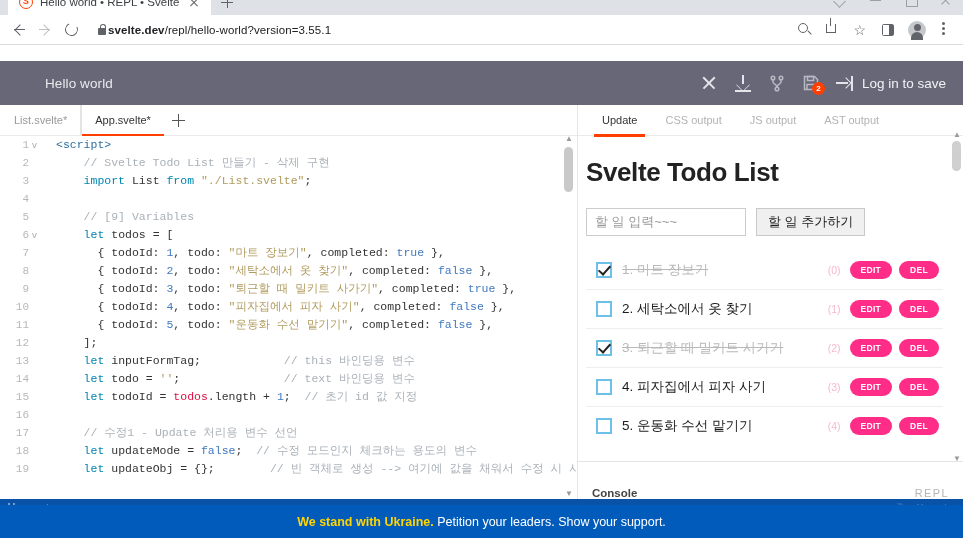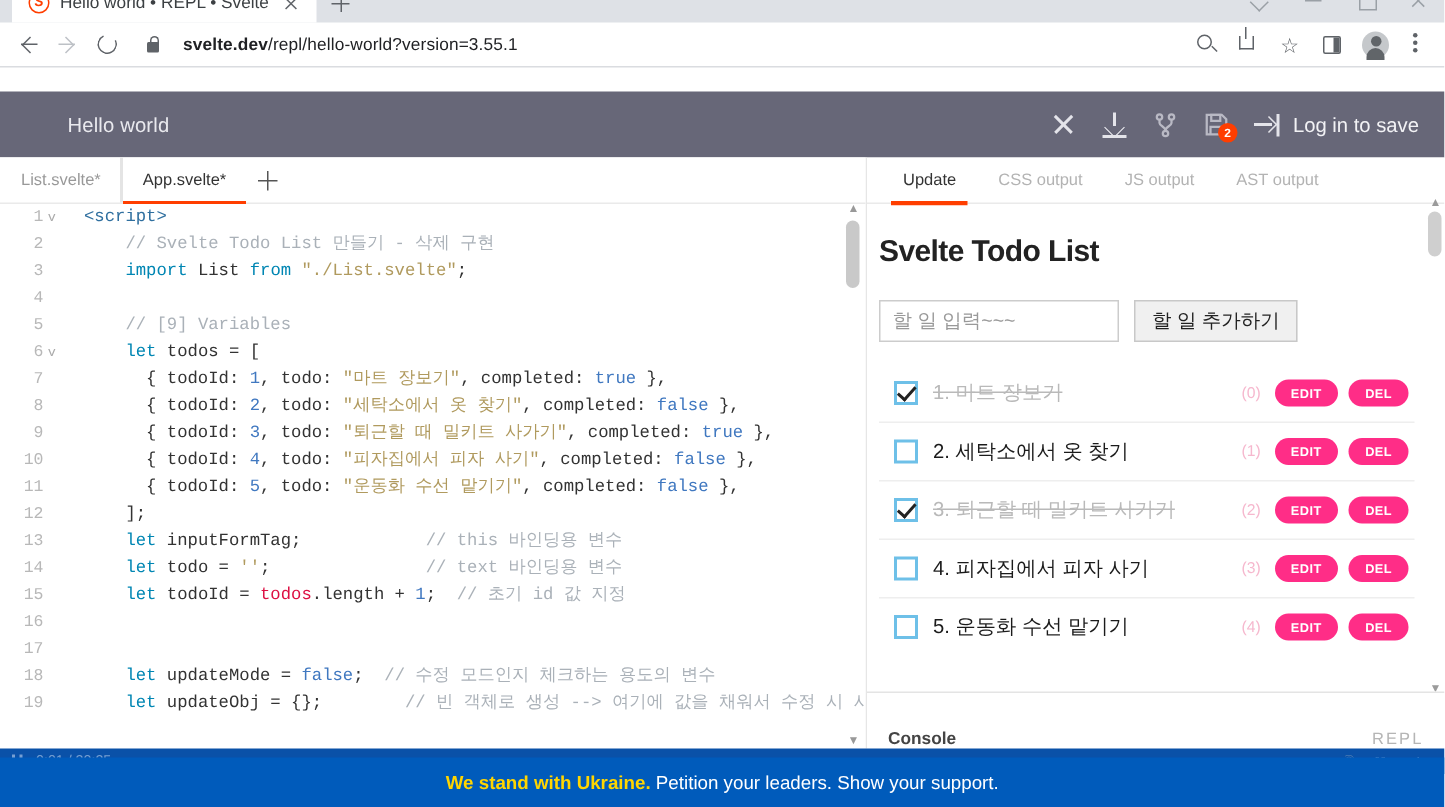--- a/index.html
+++ b/index.html
@@ -97,21 +97,21 @@
   }
   .arrow-l::after { left: 8px; }
   .arrow-r::after { left: 7px; background: #bdc1c6; }
   .reload-ic {
     width: 13px; height: 13px; margin: 6.5px auto;
     border: 1.5px solid #5f6368; border-radius: 50%;
     border-top-color: transparent; transform: rotate(20deg);
   }
   .omnibox {
     flex: 1; height: 22px; margin: 0 6px 0 4px;
-    display: flex; align-items: center; gap: 16px; padding-left: 10px;
+    display: flex; align-items: center; gap: 2px; padding-left: 10px;
   }
   .lock-ic {
     width: 8px; height: 7px; flex: 0 0 8px; position: relative;
     background: #5f6368; border-radius: 1px; margin-top: 3px;
   }
   .lock-ic::before {
     content: ""; position: absolute; left: 1.6px; top: -4px;
     width: 4.8px; height: 5px; border: 1.3px solid #5f6368;
     border-bottom: none; border-radius: 3px 3px 0 0;
   }
@@ -292,21 +292,21 @@
   .otab.active { color: #333; }
   .otab.active::after {
     content: ""; position: absolute; left: 6px; right: 6px; bottom: -1px;
     height: 2.5px; background: #ff3e00;
   }
   .preview {
     position: absolute; top: 32px; left: 0; right: 0; bottom: 38px;
     background: #fff; overflow: hidden; padding: 14px 20px 0 8px;
   }
   .prev-title {
-    font-size: 20px; font-weight: 700; color: #222;
+    font-size: 26px; font-weight: 700; color: #222;
     letter-spacing: -.4px; margin: 6px 0 0 0;
   }
   .todo-form { display: flex; gap: 10px; margin-top: 20px; align-items: stretch; }
   .todo-input {
     width: 160px; height: 28px; border: 1px solid #ccc; background: #fff;
     font-size: 13px; color: #999; padding: 0 8px; line-height: 26px;
     font-family: "Liberation Sans", sans-serif;
   }
   .todo-add {
     height: 28px; background: #f0f0f0; border: 1px solid #c8c8c8;
@@ -501,21 +501,21 @@
             <div class="code-row"><span class="lnum">7<span class="fold"> </span></span><span class="ctext">      { todoId: <span class="num">1</span>, todo: <span class="str">"마트 장보기"</span>, completed: <span class="bool">true</span> },</span></div>
             <div class="code-row"><span class="lnum">8<span class="fold"> </span></span><span class="ctext">      { todoId: <span class="num">2</span>, todo: <span class="str">"세탁소에서 옷 찾기"</span>, completed: <span class="bool">false</span> },</span></div>
             <div class="code-row"><span class="lnum">9<span class="fold"> </span></span><span class="ctext">      { todoId: <span class="num">3</span>, todo: <span class="str">"퇴근할 때 밀키트 사가기"</span>, completed: <span class="bool">true</span> },</span></div>
             <div class="code-row"><span class="lnum">10<span class="fold"> </span></span><span class="ctext">      { todoId: <span class="num">4</span>, todo: <span class="str">"피자집에서 피자 사기"</span>, completed: <span class="bool">false</span> },</span></div>
             <div class="code-row"><span class="lnum">11<span class="fold"> </span></span><span class="ctext">      { todoId: <span class="num">5</span>, todo: <span class="str">"운동화 수선 맡기기"</span>, completed: <span class="bool">false</span> },</span></div>
             <div class="code-row"><span class="lnum">12<span class="fold"> </span></span><span class="ctext">    ];</span></div>
             <div class="code-row"><span class="lnum">13<span class="fold"> </span></span><span class="ctext">    <span class="kw">let</span> inputFormTag;            <span class="com">// this 바인딩용 변수</span></span></div>
             <div class="code-row"><span class="lnum">14<span class="fold"> </span></span><span class="ctext">    <span class="kw">let</span> todo = <span class="str">''</span>;               <span class="com">// text 바인딩용 변수</span></span></div>
             <div class="code-row"><span class="lnum">15<span class="fold"> </span></span><span class="ctext">    <span class="kw">let</span> todoId = <span class="varn">todos</span>.length + <span class="num">1</span>;  <span class="com">// 초기 id 값 지정</span></span></div>
             <div class="code-row"><span class="lnum">16<span class="fold"> </span></span><span class="ctext">&nbsp;</span></div>
-            <div class="code-row"><span class="lnum">17<span class="fold"> </span></span></div>
+            <div class="code-row"><span class="lnum">17<span class="fold"> </span></span><span class="ctext">    <span class="com">// 수정1 - Update 처리용 변수 선언</span></span></div>
             <div class="code-row"><span class="lnum">18<span class="fold"> </span></span><span class="ctext">    <span class="kw">let</span> updateMode = <span class="bool">false</span>;  <span class="com">// 수정 모드인지 체크하는 용도의 변수</span></span></div>
             <div class="code-row"><span class="lnum">19<span class="fold"> </span></span><span class="ctext">    <span class="kw">let</span> updateObj = {};        <span class="com">// 빈 객체로 생성 --&gt; 여기에 값을 채워서 수정 시 사용</span></span></div>
           </div>
         <div class="ed-scroll">
           <div class="ar-up">▲</div>
           <div class="thumb"></div>
           <div class="ar-dn">▼</div>
         </div>
       </div>
 

